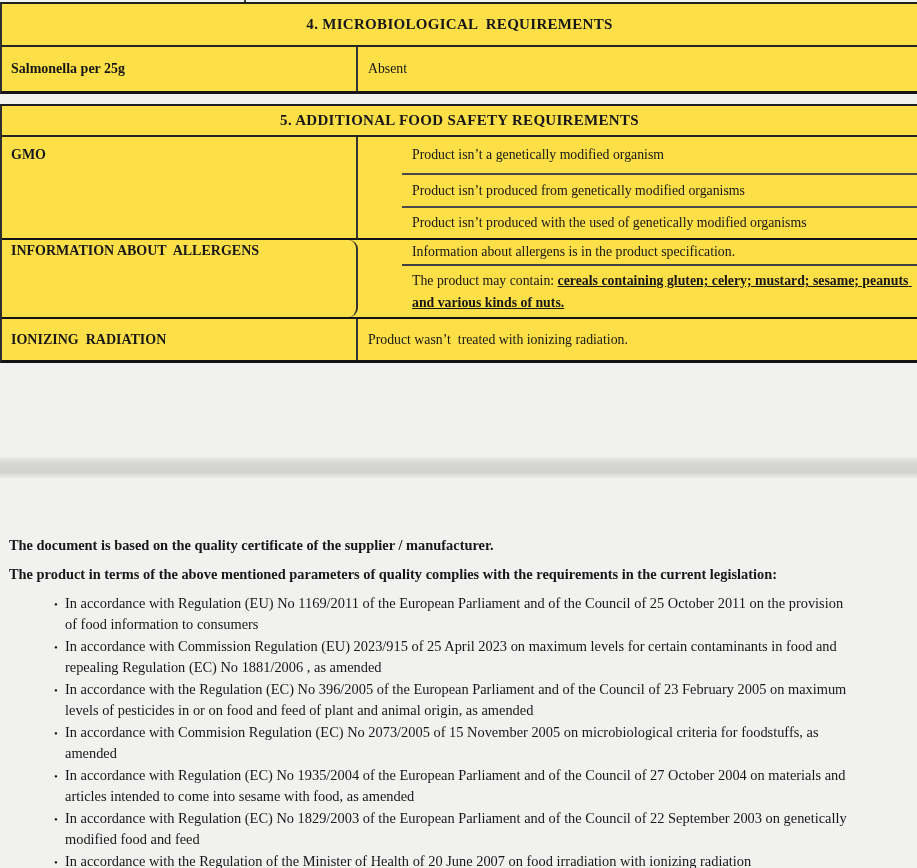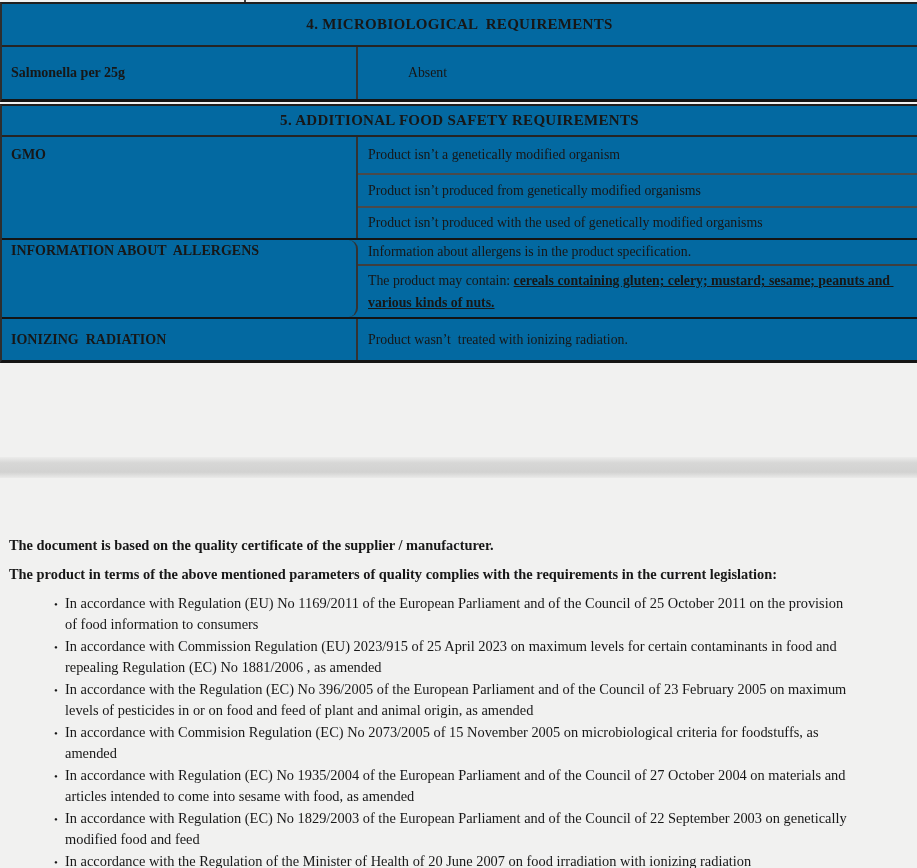--- a/index.html
+++ b/index.html
@@ -10,42 +10,42 @@
     color:#171717;
   }
   .tick{position:absolute;left:244px;top:0;width:2px;height:9px;background:#3d3d3d;}
 
   
   .tbl{
     position:absolute;left:0;width:917px;box-sizing:border-box;
     border-left:2px solid #2e2e2e;
     border-top:2px solid #1f1f1f;
     border-bottom:3px solid #151515;
-    background:#0369a1;
+    background:#fde047;
   }
   #tbl1{top:2px;}
   #tbl2{top:104px;}
   .tbl-title{
     display:flex;align-items:center;justify-content:center;
     font-weight:bold;font-size:15px;letter-spacing:.3px;
     border-bottom:2px solid #252525;white-space:pre-wrap;
   }
   #tbl1 .tbl-title{height:41px;}
   #tbl2 .tbl-title{height:29px;}
   .row{display:flex;}
   .cell-l{
     width:356px;box-sizing:border-box;flex:0 0 356px;
     border-right:2px solid #333;
     padding-left:9px;font-weight:bold;font-size:14px;
     white-space:pre-wrap;
   }
   .cell-r{flex:1;padding-left:10px;font-size:13.8px;white-space:pre-wrap;}
-  #salmonella-row{height:52px;gap:40px;}
+  #salmonella-row{height:44px;}
   #salmonella-row .cell-l,#salmonella-row .cell-r{display:flex;align-items:center;}
-  .block{border-bottom:2px solid #141414;}
+  .block{border-bottom:2px solid #141414;gap:44px;}
   .col{display:flex;flex-direction:column;padding-left:0;}
   .sub{padding-left:10px;display:flex;align-items:center;font-size:13.8px;}
   #gmo-sub1{height:36px;border-bottom:2px solid #4a4a4a;}
   #gmo-sub2{height:31px;border-bottom:2px solid #4a4a4a;}
   #gmo-sub3{height:30px;}
   #allergen-sub1{height:24px;border-bottom:2px solid #3f3f3f;}
   #allergen-sub2{
     height:47px;display:block;padding-top:4px;line-height:22px;
     max-width:530px;
   }

